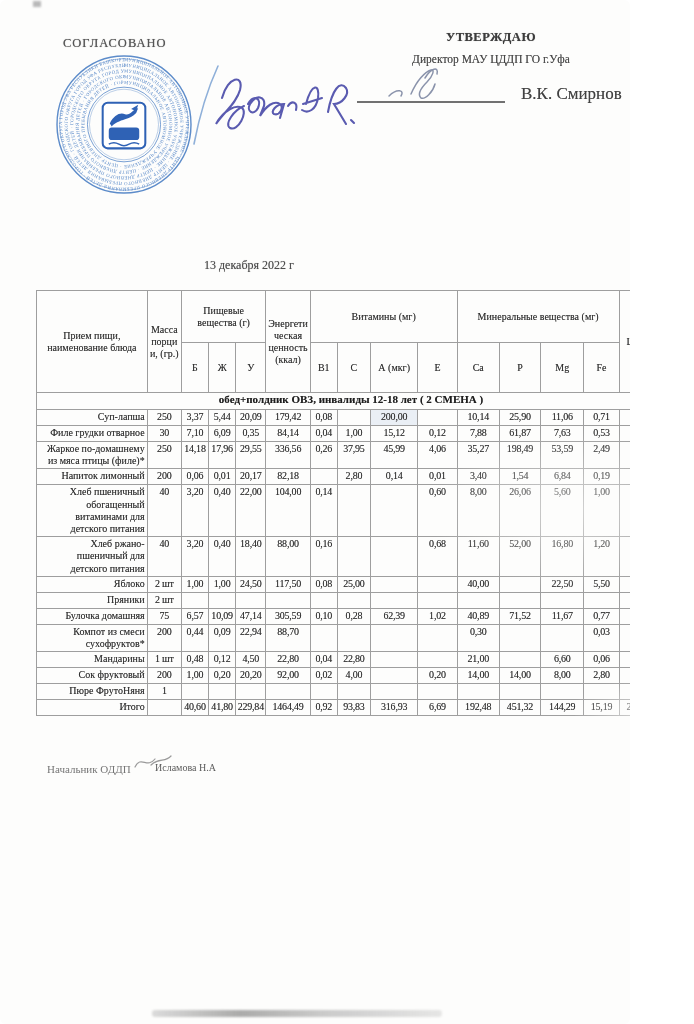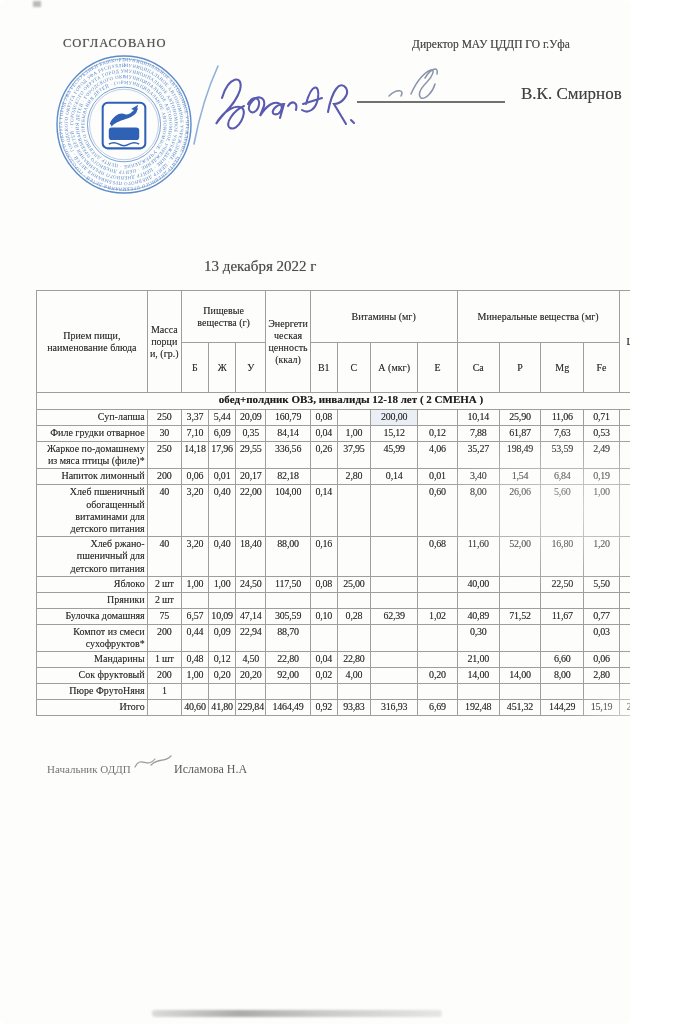--- a/index.html
+++ b/index.html
@@ -13,21 +13,21 @@
   .agreed{
     position:absolute;left:63px;top:36px;font-size:12.5px;letter-spacing:1px;
     color:#555;text-shadow:0 0 0.8px rgba(90,90,90,.8);
   }
   .approve-block{position:absolute;left:360px;top:30px;width:262px;text-align:center;}
   .approve-title{font-size:12.5px;font-weight:bold;color:#3c3c3c;letter-spacing:.5px;text-shadow:0 0 .7px rgba(70,70,70,.7);}
   .approve-sub{font-size:11.5px;color:#474747;margin-top:8px;text-shadow:0 0 .6px rgba(80,80,80,.6);}
   .sig-line{position:absolute;left:357px;top:101px;width:148px;height:2px;background:#4e4e4e;opacity:.8;}
   .approve-name{position:absolute;left:521px;top:84px;font-size:17px;color:#424242;text-shadow:0 0 .6px rgba(80,80,80,.6);}
   .doc-title{position:absolute;left:171px;top:208px;font-size:11.5px;color:#454545;text-shadow:0 0 .7px rgba(90,90,90,.6);}
-  .doc-date{position:absolute;left:204px;top:258px;font-size:15px;color:#4c4c4c;text-shadow:0 0 .7px rgba(90,90,90,.6);}
+  .doc-date{position:absolute;left:204px;top:258px;font-size:12px;color:#4c4c4c;text-shadow:0 0 .7px rgba(90,90,90,.6);}
 
   .stamp{position:absolute;left:56px;top:55px;}
   .sig-left{position:absolute;left:188px;top:60px;}
   .sig-right{position:absolute;left:381px;top:62px;}
 
   table.menu{
     position:absolute;left:36px;top:290px;width:620px;
     border-collapse:collapse;table-layout:fixed;
     font-size:10px;color:#2f2f2f;
   }
@@ -43,21 +43,21 @@
     font-weight:bold;text-align:center;font-size:11px;color:#1d1d1d;
     padding:0 0 1px 10px;height:15px;text-shadow:0 0 .5px rgba(30,30,30,.7);
   }
   table.menu td{vertical-align:top;line-height:1.22;text-shadow:0 0 .6px rgba(55,55,55,.55);}
   td.name{text-align:right;padding:1px 2px 1px 3px;}
   td.num{text-align:center;padding:1px 0;letter-spacing:-.2px;}
   tbody tr{height:16px;}
   tbody tr:nth-child(1) td:nth-child(9){background:rgba(197,213,233,.35);}
 
   .footer-title{position:absolute;left:47px;top:763px;font-size:11px;color:#767676;}
-  .footer-name{position:absolute;left:174px;top:762px;font-size:12px;color:#5c5c5c;}
+  .footer-name{position:absolute;left:155px;top:762px;font-size:10px;color:#5c5c5c;}
   .footer-sig{position:absolute;left:131px;top:751px;}
 
   .artifact{position:absolute;background:#cfcfcf;opacity:.55;}
   .vline{position:absolute;left:688px;top:300px;width:1px;height:420px;background:#dcdcdc;}
   .smudge{
     position:absolute;left:152px;top:1010px;width:290px;height:7px;
     background:linear-gradient(90deg,rgba(120,120,120,.25),rgba(90,90,90,.5) 30%,rgba(110,110,110,.35) 60%,rgba(140,140,140,.2));
     filter:blur(1.2px);border-radius:3px;
   }
   .fade{position:absolute;pointer-events:none;}
@@ -113,20 +113,21 @@
         <path d="M60,44 C66,34 74,38 70,48 C66,56 58,52 62,44 C68,34 78,36 76,46 L72,56 C78,46 86,40 92,44 C96,47 92,56 86,54 C82,52 88,44 96,44 L92,58"></path>
         <path d="M100,46 C104,40 110,42 108,50"></path>
         <path d="M118,44 C124,22 132,24 130,38 C128,50 120,54 114,50 M115,44 L134,38"></path>
         <path d="M140,52 C144,30 152,20 158,28 C162,34 154,44 146,44 L158,64"></path>
         <path d="M163,60 l3,3"></path>
       </g>
     </svg>
   </div>
 
   <div class="approve-block">
+    <div class="approve-title">УТВЕРЖДАЮ</div>
     <div class="approve-sub">Директор МАУ ЦДДП ГО г.Уфа</div>
   </div>
 
   <div class="sig-right">
     <svg width="78" height="42" viewBox="0 0 78 42">
       <g fill="none" stroke="#8a93ab" stroke-width="1.5" stroke-linecap="round">
         <path d="M8,34 C16,26 24,28 20,34 M30,32 C36,18 44,10 50,8 C54,7 52,14 46,20 C40,26 36,32 40,36 C44,38 52,30 54,22"></path>
         <path d="M44,16 C50,6 58,4 56,12"></path>
       </g>
     </svg>
@@ -181,21 +182,21 @@
         <td colspan="15">обед+полдник ОВЗ, инвалиды 12-18 лет ( 2 СМЕНА )</td>
       </tr>
     </thead>
     <tbody>
         <tr>
           <td class="name">Суп-лапша</td>
           <td class="num">250</td>
           <td class="num">3,37</td>
           <td class="num">5,44</td>
           <td class="num">20,09</td>
-          <td class="num">160,79</td>
+          <td class="num">179,42</td>
           <td class="num">0,08</td>
           <td class="num"></td>
           <td class="num">200,00</td>
           <td class="num"></td>
           <td class="num">10,14</td>
           <td class="num">25,90</td>
           <td class="num">11,06</td>
           <td class="num">0,71</td>
           <td class="num"></td>
         </tr>

